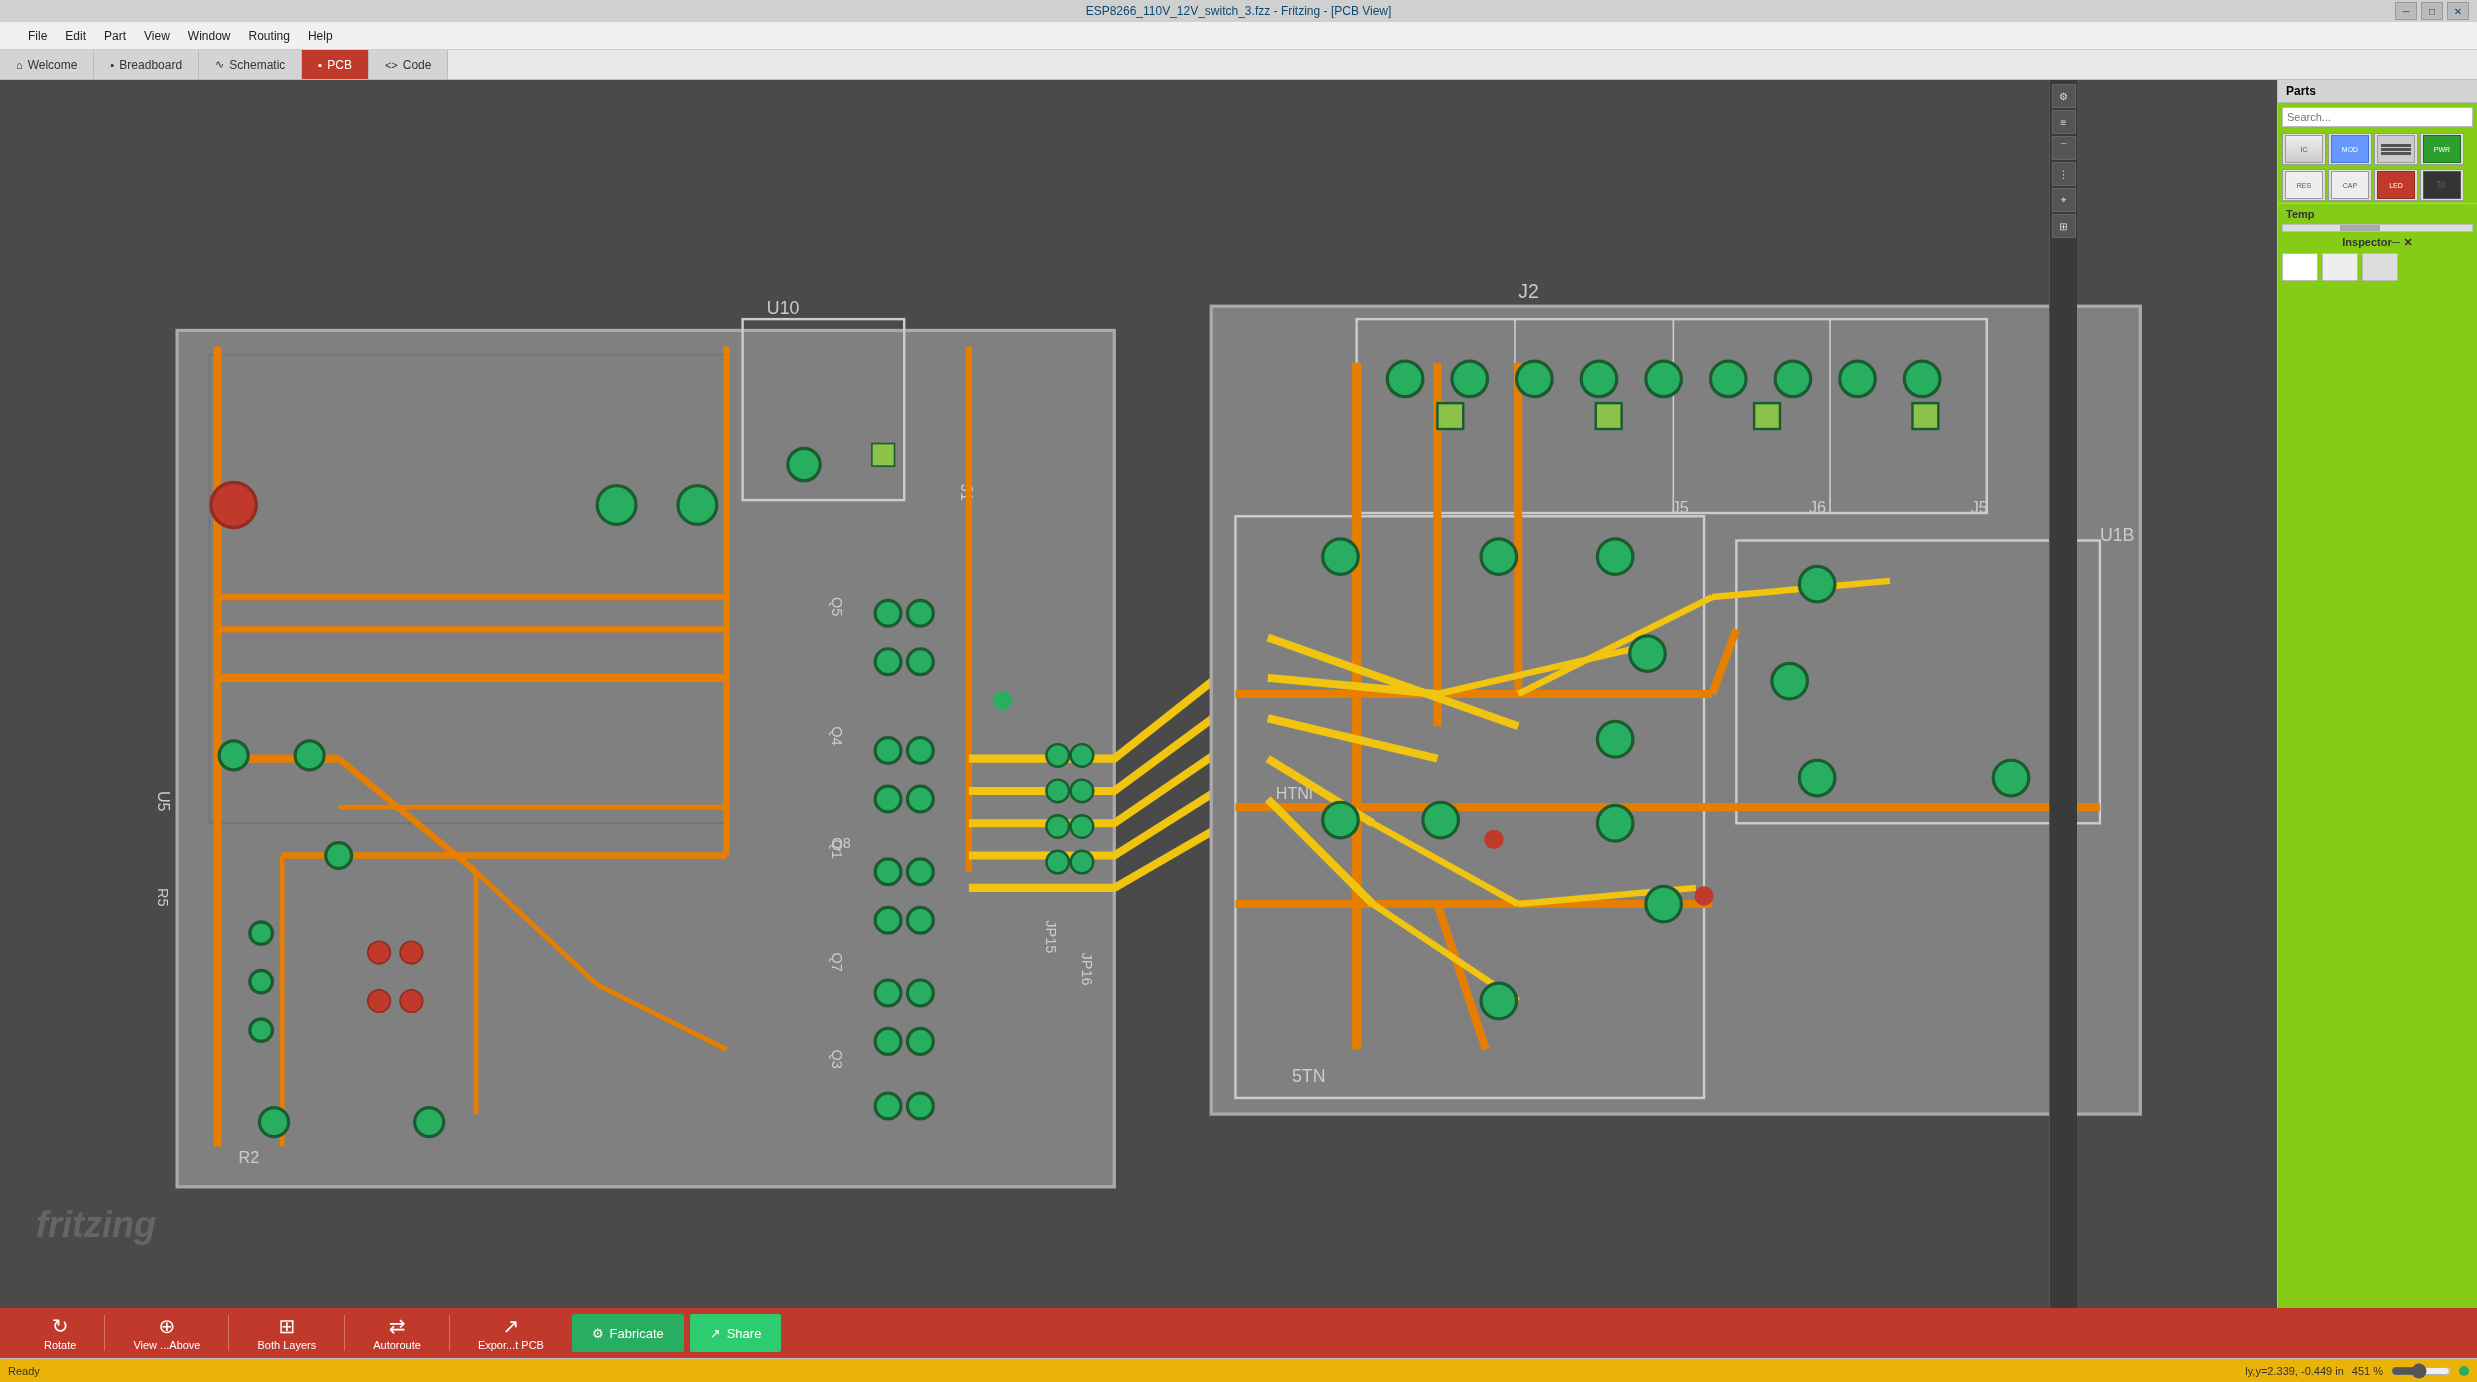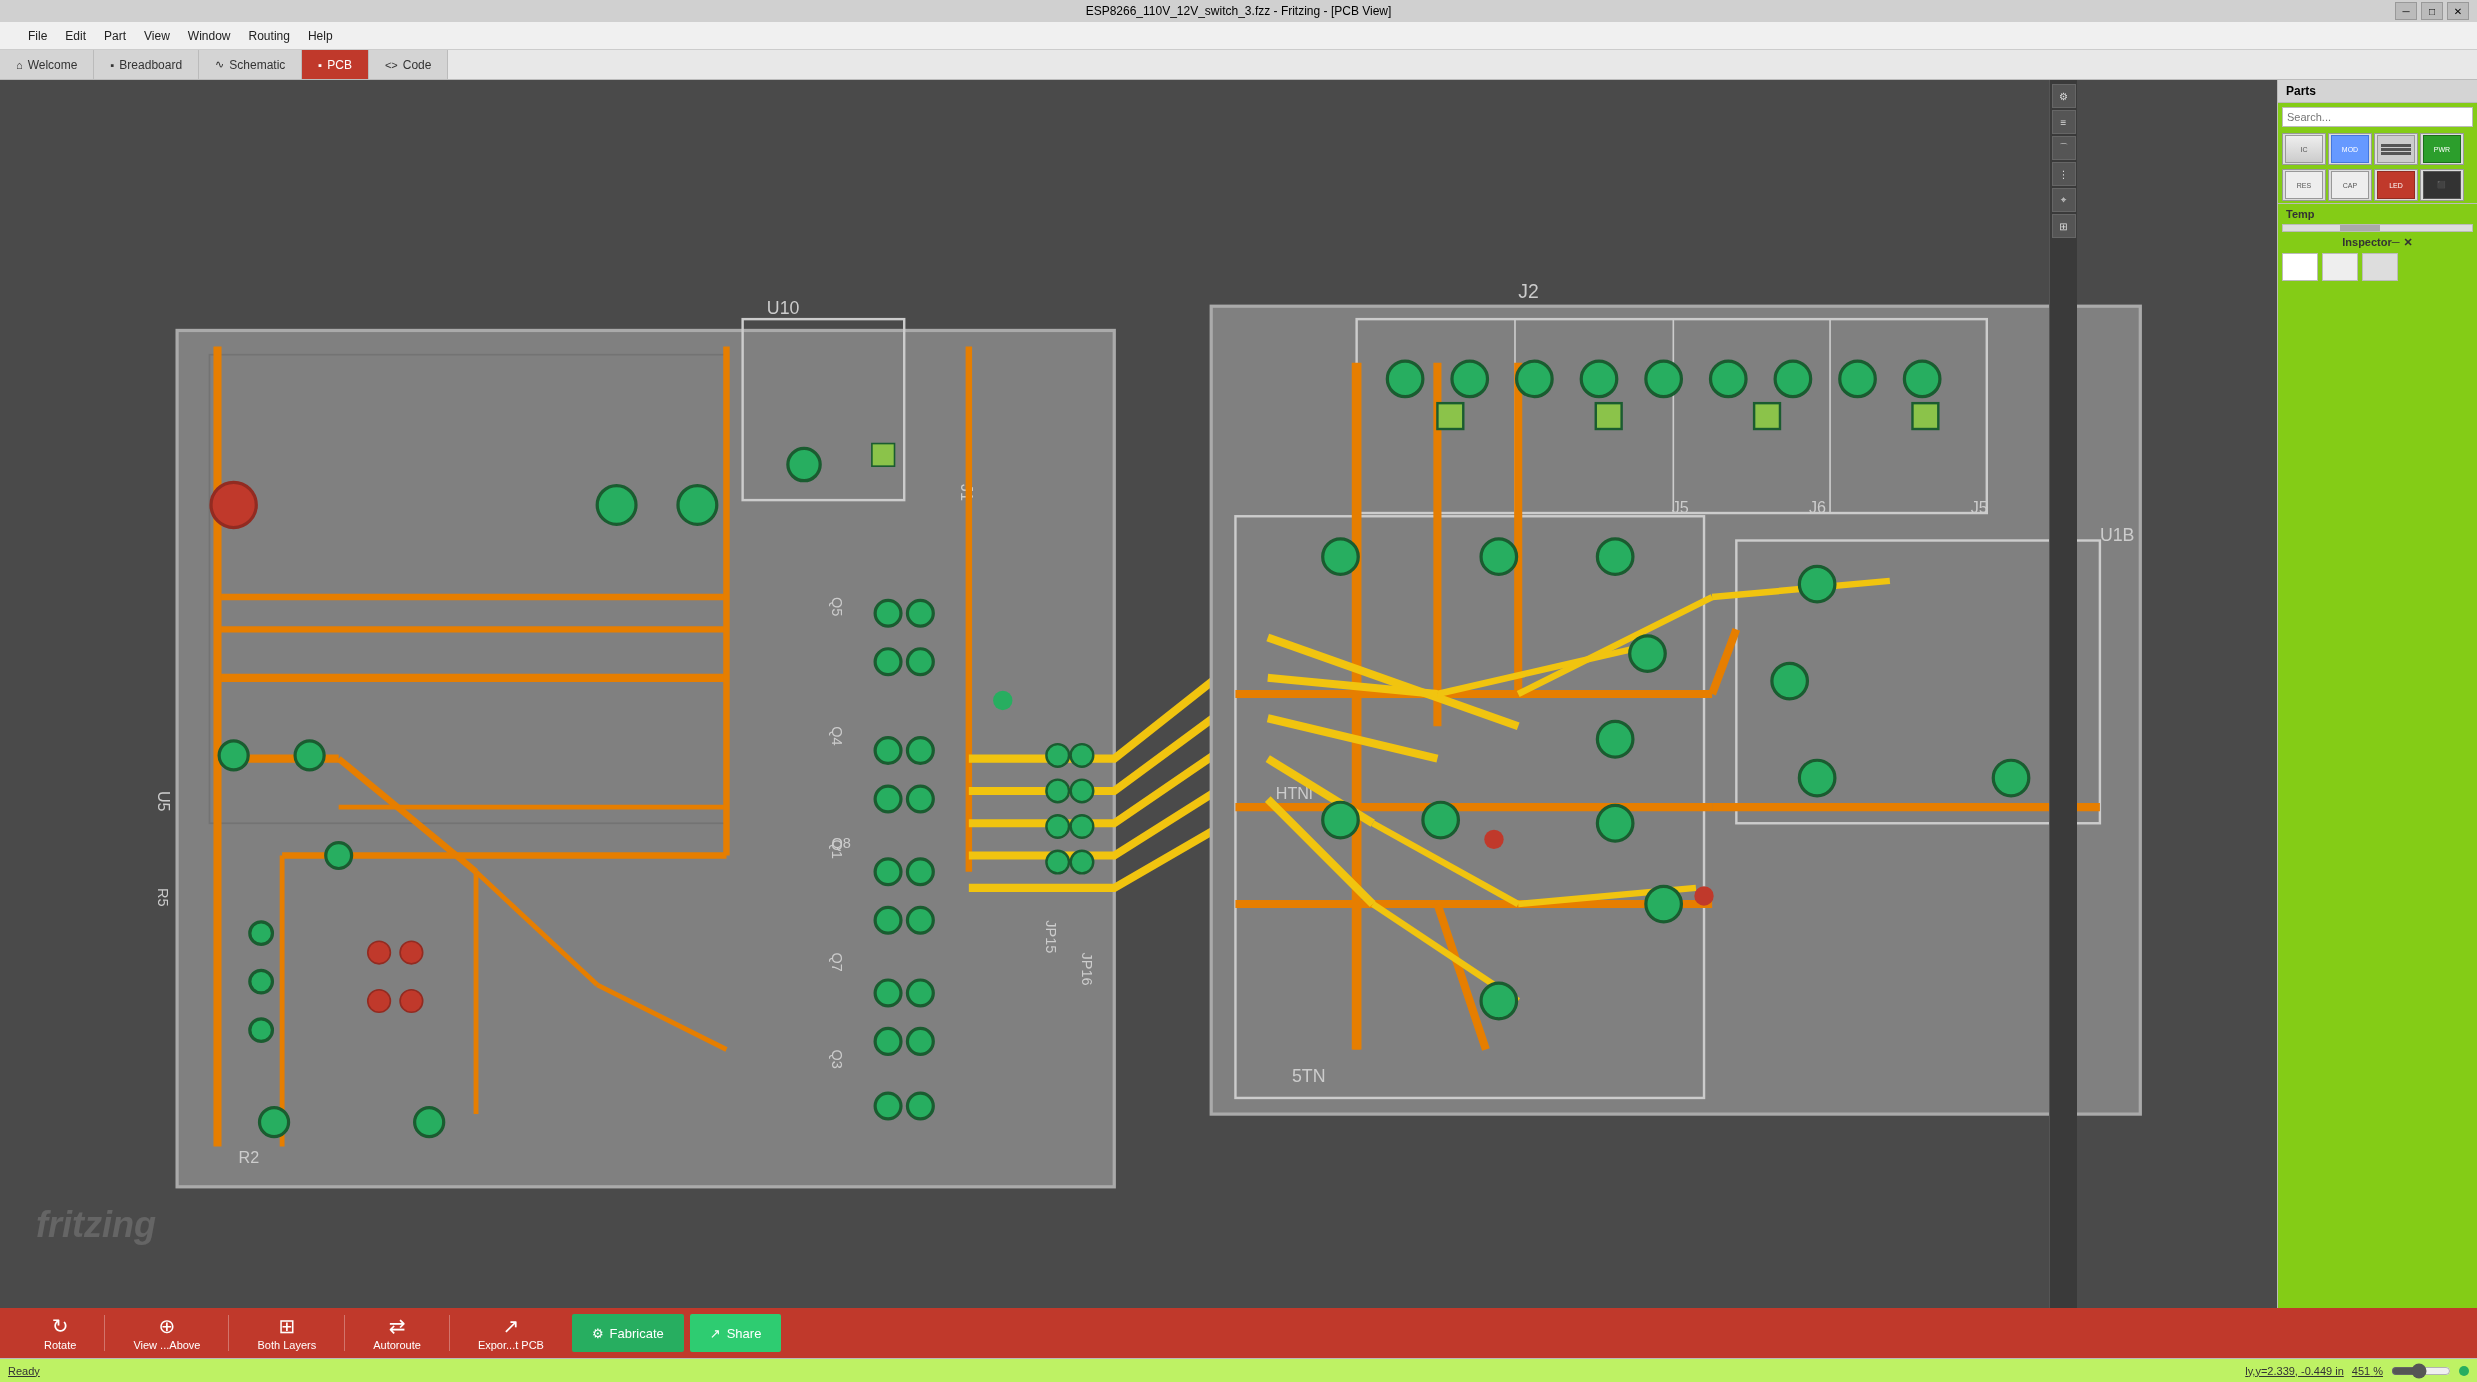--- a/index.html
+++ b/index.html
@@ -15,21 +15,21 @@
 
     
     #title-bar {
       width: 100%;
       height: 22px;
       background: #d0d0d0;
       display: flex;
       align-items: center;
       justify-content: center;
       font-size: 12px;
-      color: #000000;
+      color: #0c4a6e;
       position: relative;
     }
     #title-bar .window-controls {
       position: absolute;
       right: 8px;
       display: flex;
       gap: 4px;
     }
     .win-btn {
       width: 22px;
@@ -240,29 +240,28 @@
       align-items: center;
       gap: 6px;
       border-radius: 2px;
       margin-left: 6px;
     }
 
     
     #status-bar {
       width: 100%;
       height: 24px;
-      background: #bef264;
+      background: #eab308;
       display: flex;
       align-items: center;
       padding: 0 8px;
       font-size: 11px;
       color: #333;
       gap: 16px;
       border-top: 1px solid #bbb;
-      text-decoration: underline;
     }
     #status-right {
       margin-left: auto;
       display: flex;
       align-items: center;
       gap: 8px;
     }
 
     
     #fritzing-logo {

